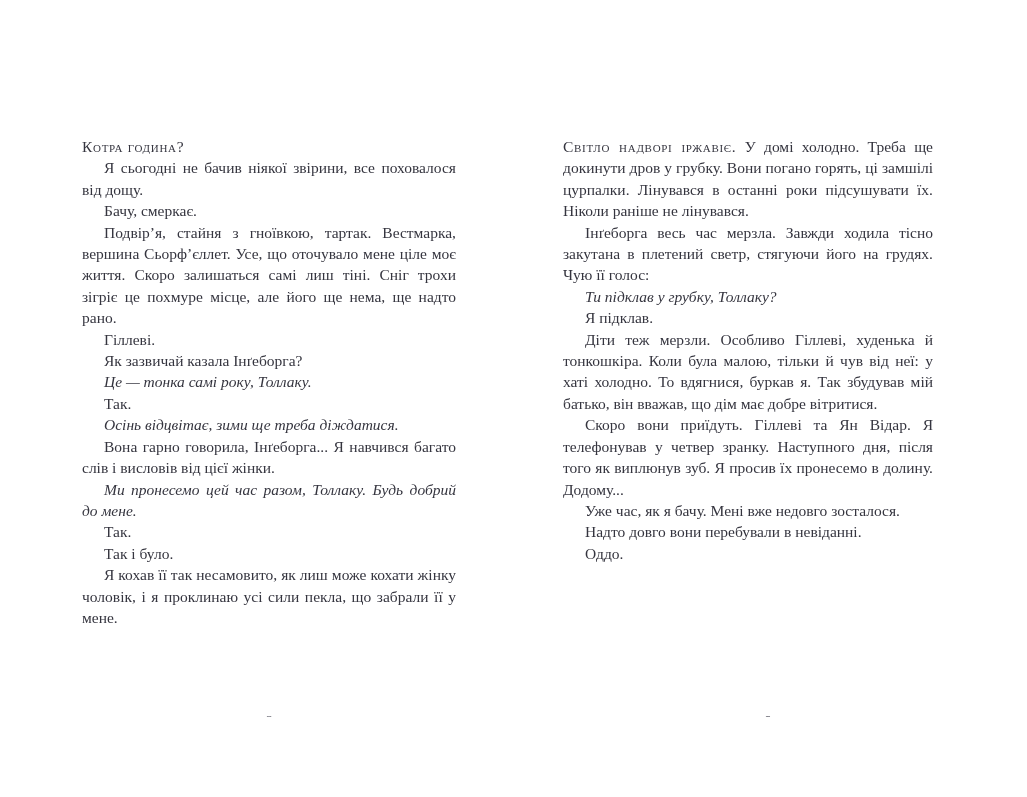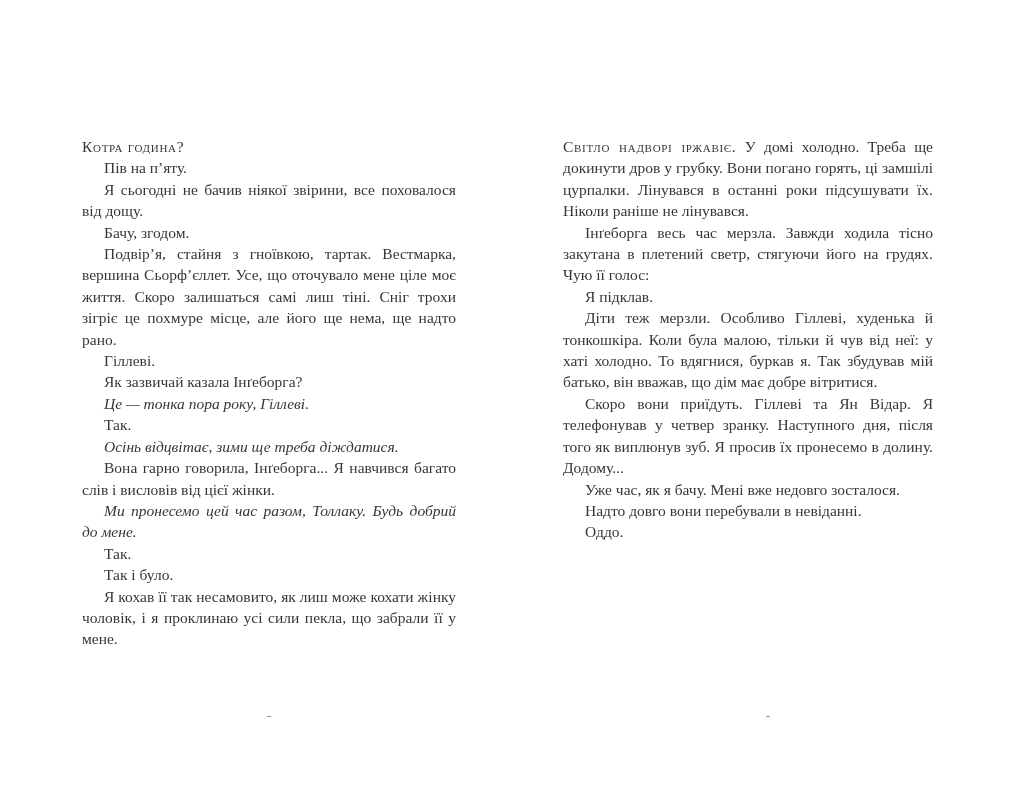--- a/index.html
+++ b/index.html
@@ -47,40 +47,40 @@
   .folio-left  { left: 82px;  width: 374px; }
   .folio-right { left: 583px; width: 370px; }
 </style>
 </head>
 <body>
 
 <div class="spread">
 
   <div class="column col-left">
     <p class="para no-indent"><span class="lead">Котра година?</span></p>
-    <p class="para">Пів на п’яту.</p>
     <p class="para">Я сьогодні не бачив ніякої звірини, все поховалося від дощу.</p>
-    <p class="para">Бачу, згодом.</p>
+    <p class="para">Бачу, смеркає.</p>
     <p class="para">Подвір’я, стайня з гноївкою, тартак. Вестмарка, вершина Сьорф’єллет. Усе, що оточувало мене ціле моє життя. Скоро залишаться самі лиш тіні. Сніг трохи зігріє це похмуре місце, але його ще нема, ще надто рано.</p>
     <p class="para">Гіллеві.</p>
     <p class="para">Як зазвичай казала Інґеборга?</p>
-    <p class="para italic">Це — тонка пора року, Гіллеві.</p>
+    <p class="para italic">Це — тонка самі року, Толлаку.</p>
     <p class="para">Так.</p>
     <p class="para italic">Осінь відцвітає, зими ще треба діждатися.</p>
     <p class="para">Вона гарно говорила, Інґеборга... Я навчився багато слів і висловів від цієї жінки.</p>
     <p class="para italic">Ми пронесемо цей час разом, Толлаку. Будь добрий до мене.</p>
     <p class="para">Так.</p>
     <p class="para">Так і було.</p>
     <p class="para">Я кохав її так несамовито, як лиш може кохати жінку чоловік, і я проклинаю усі сили пекла, що забрали її у мене.</p>
   </div>
   <div class="folio folio-left">8</div>
 
   <div class="column col-right">
     <p class="para no-indent"><span class="lead">Світло надворі іржавіє.</span> <span>У домі холодно. Треба ще докинути дров у грубку. Вони погано горять, ці замшілі цурпалки. Лінувався в останні роки підсушувати їх. Ніколи раніше не лінувався.</span></p>
     <p class="para">Інґеборга весь час мерзла. Завжди ходила тісно закутана в плетений светр, стягуючи його на грудях. Чую її голос:</p>
+    <p class="para italic">Ти підклав у грубку, Толлаку?</p>
     <p class="para">Я підклав.</p>
     <p class="para">Діти теж мерзли. Особливо Гіллеві, худенька й тонкошкіра. Коли була малою, тільки й чув від неї: у хаті холодно. То вдягнися, буркав я. Так збудував мій батько, він вважав, що дім має добре вітритися.</p>
     <p class="para">Скоро вони приїдуть. Гіллеві та Ян Відар. Я телефонував у четвер зранку. Наступного дня, після того як виплюнув зуб. Я просив їх пронесемо в долину. Додому...</p>
     <p class="para">Уже час, як я бачу. Мені вже недовго зосталося.</p>
     <p class="para">Надто довго вони перебували в невіданні.</p>
     <p class="para">Оддо.</p>
   </div>
   <div class="folio folio-right">9</div>
 
 </div>

